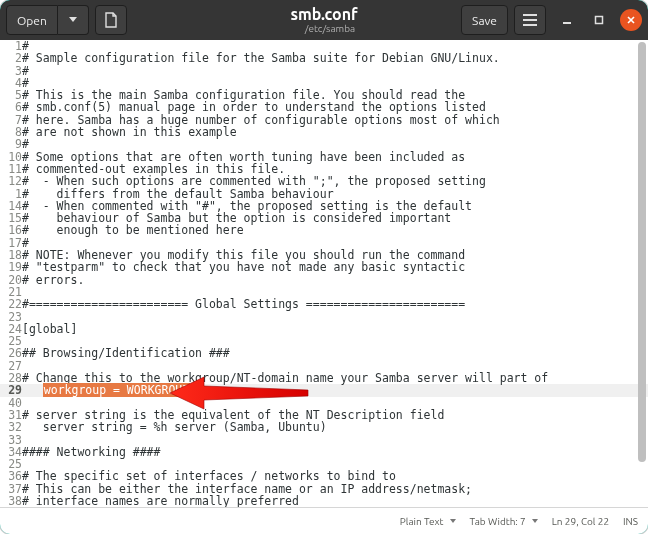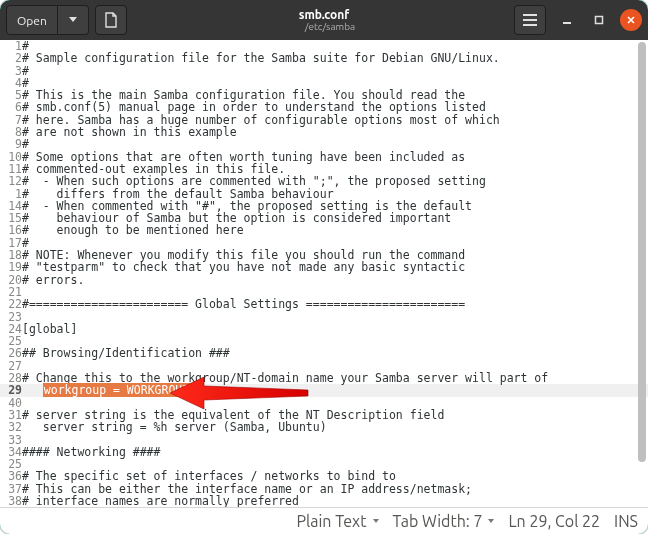--- a/index.html
+++ b/index.html
@@ -52,21 +52,21 @@
   .btn-group .hbtn:first-child { border-top-right-radius: 0; border-bottom-right-radius: 0; }
   .btn-group .hbtn:last-child  { border-top-left-radius: 0; border-bottom-left-radius: 0; border-left: none; }
 
   .title-wrap {
     position: absolute;
     left: 0; right: 0;
     text-align: center;
     pointer-events: none;
     line-height: 1.1;
   }
-  .title-main { font-weight: 600; font-size: 12px; color: #ffffff; }
+  .title-main { font-weight: 600; font-size: 16px; color: #ffffff; }
   .title-sub  { font-size: 10px; color: #b0b0b0; margin-left: 12px; }
 
   .spacer { flex: 1; }
 
   .win-controls { display: flex; gap: 10px; align-items: center; margin-left: 4px; }
   .win-circle {
     width: 22px; height: 22px; border-radius: 50%;
     display: flex; align-items: center; justify-content: center;
     cursor: pointer;
     color: #eeeeee;
@@ -124,21 +124,21 @@
     position: absolute;
     left: 0; right: 0; bottom: 0;
     height: 26px;
     background: #ffffff;
     border-top: 1px solid #d6d6d6;
     display: flex;
     align-items: center;
     justify-content: flex-end;
     gap: 14px;
     padding: 0 10px;
-    font-size: 16px;
+    font-size: 10px;
     color: #555753;
   }
   .status-item { display: flex; align-items: center; gap: 4px; }
   .status-item.clickable { cursor: pointer; }
   .dd-caret {
     width: 0; height: 0;
     border-left: 3px solid transparent;
     border-right: 3px solid transparent;
     border-top: 4px solid #777;
     margin-left: 2px;
@@ -183,20 +183,23 @@
       </svg>
     </div>
 
     <div class="title-wrap">
       <div class="title-main">smb.conf</div>
       <div class="title-sub">/etc/samba</div>
     </div>
 
     <div class="spacer"></div>
 
+    <div class="hbtn">
+      <span>Save</span>
+    </div>
     <div class="hbtn icon-only">
       <svg width="14" height="12" viewBox="0 0 14 12">
         <rect x="0" y="0" width="14" height="2" fill="#e0e0e0"></rect>
         <rect x="0" y="5" width="14" height="2" fill="#e0e0e0"></rect>
         <rect x="0" y="10" width="14" height="2" fill="#e0e0e0"></rect>
       </svg>
     </div>
 
     <div class="win-controls">
       <div class="win-circle plain">

